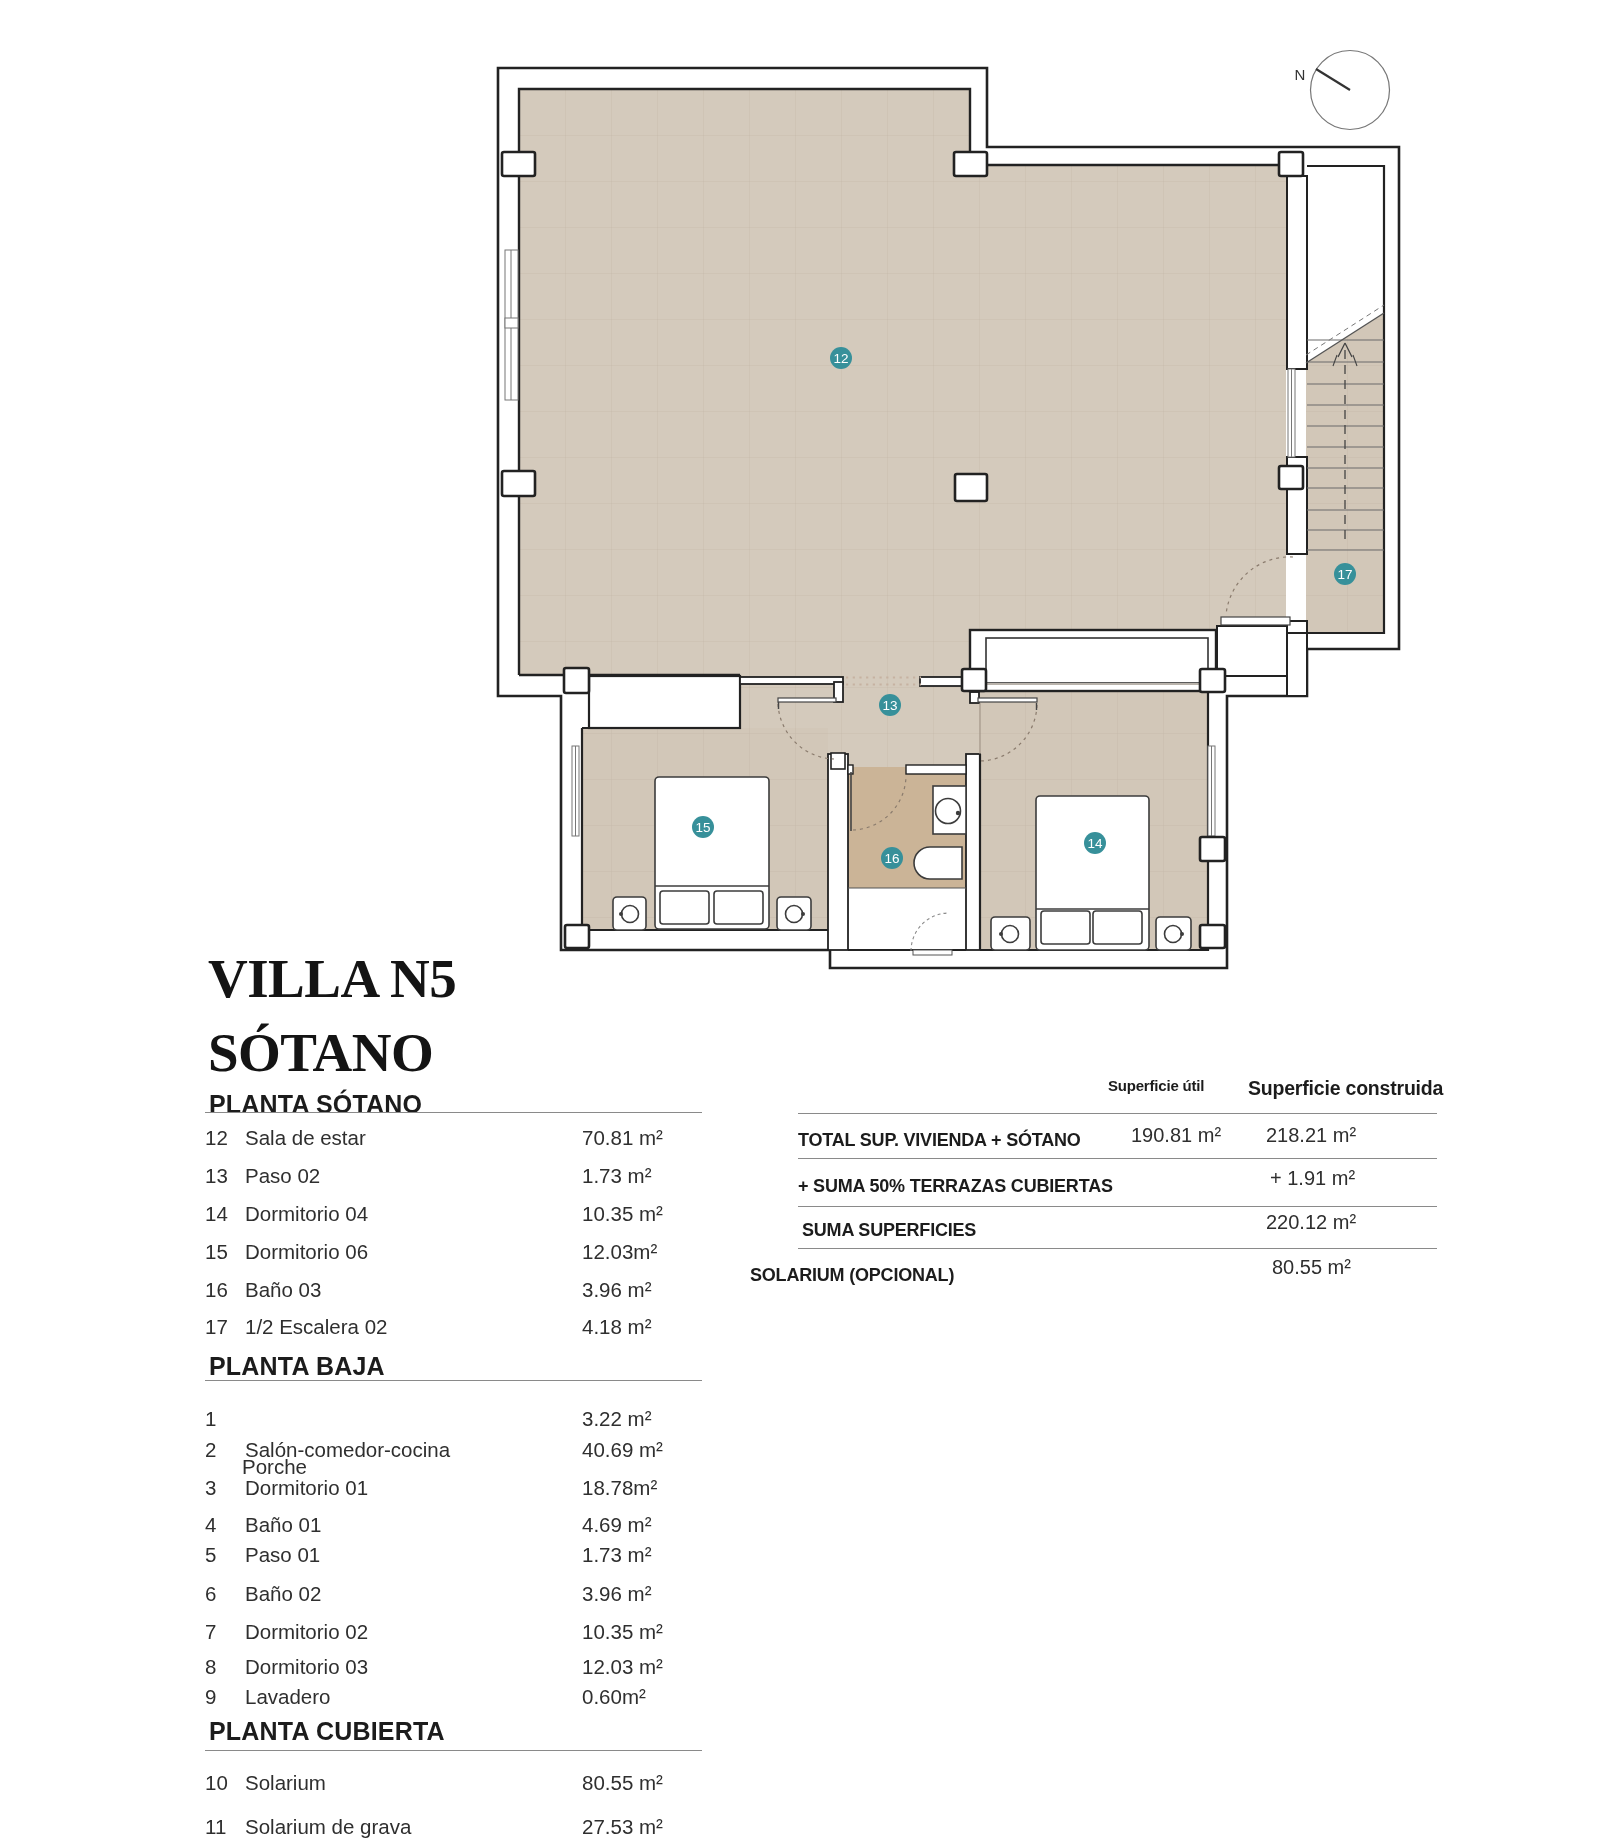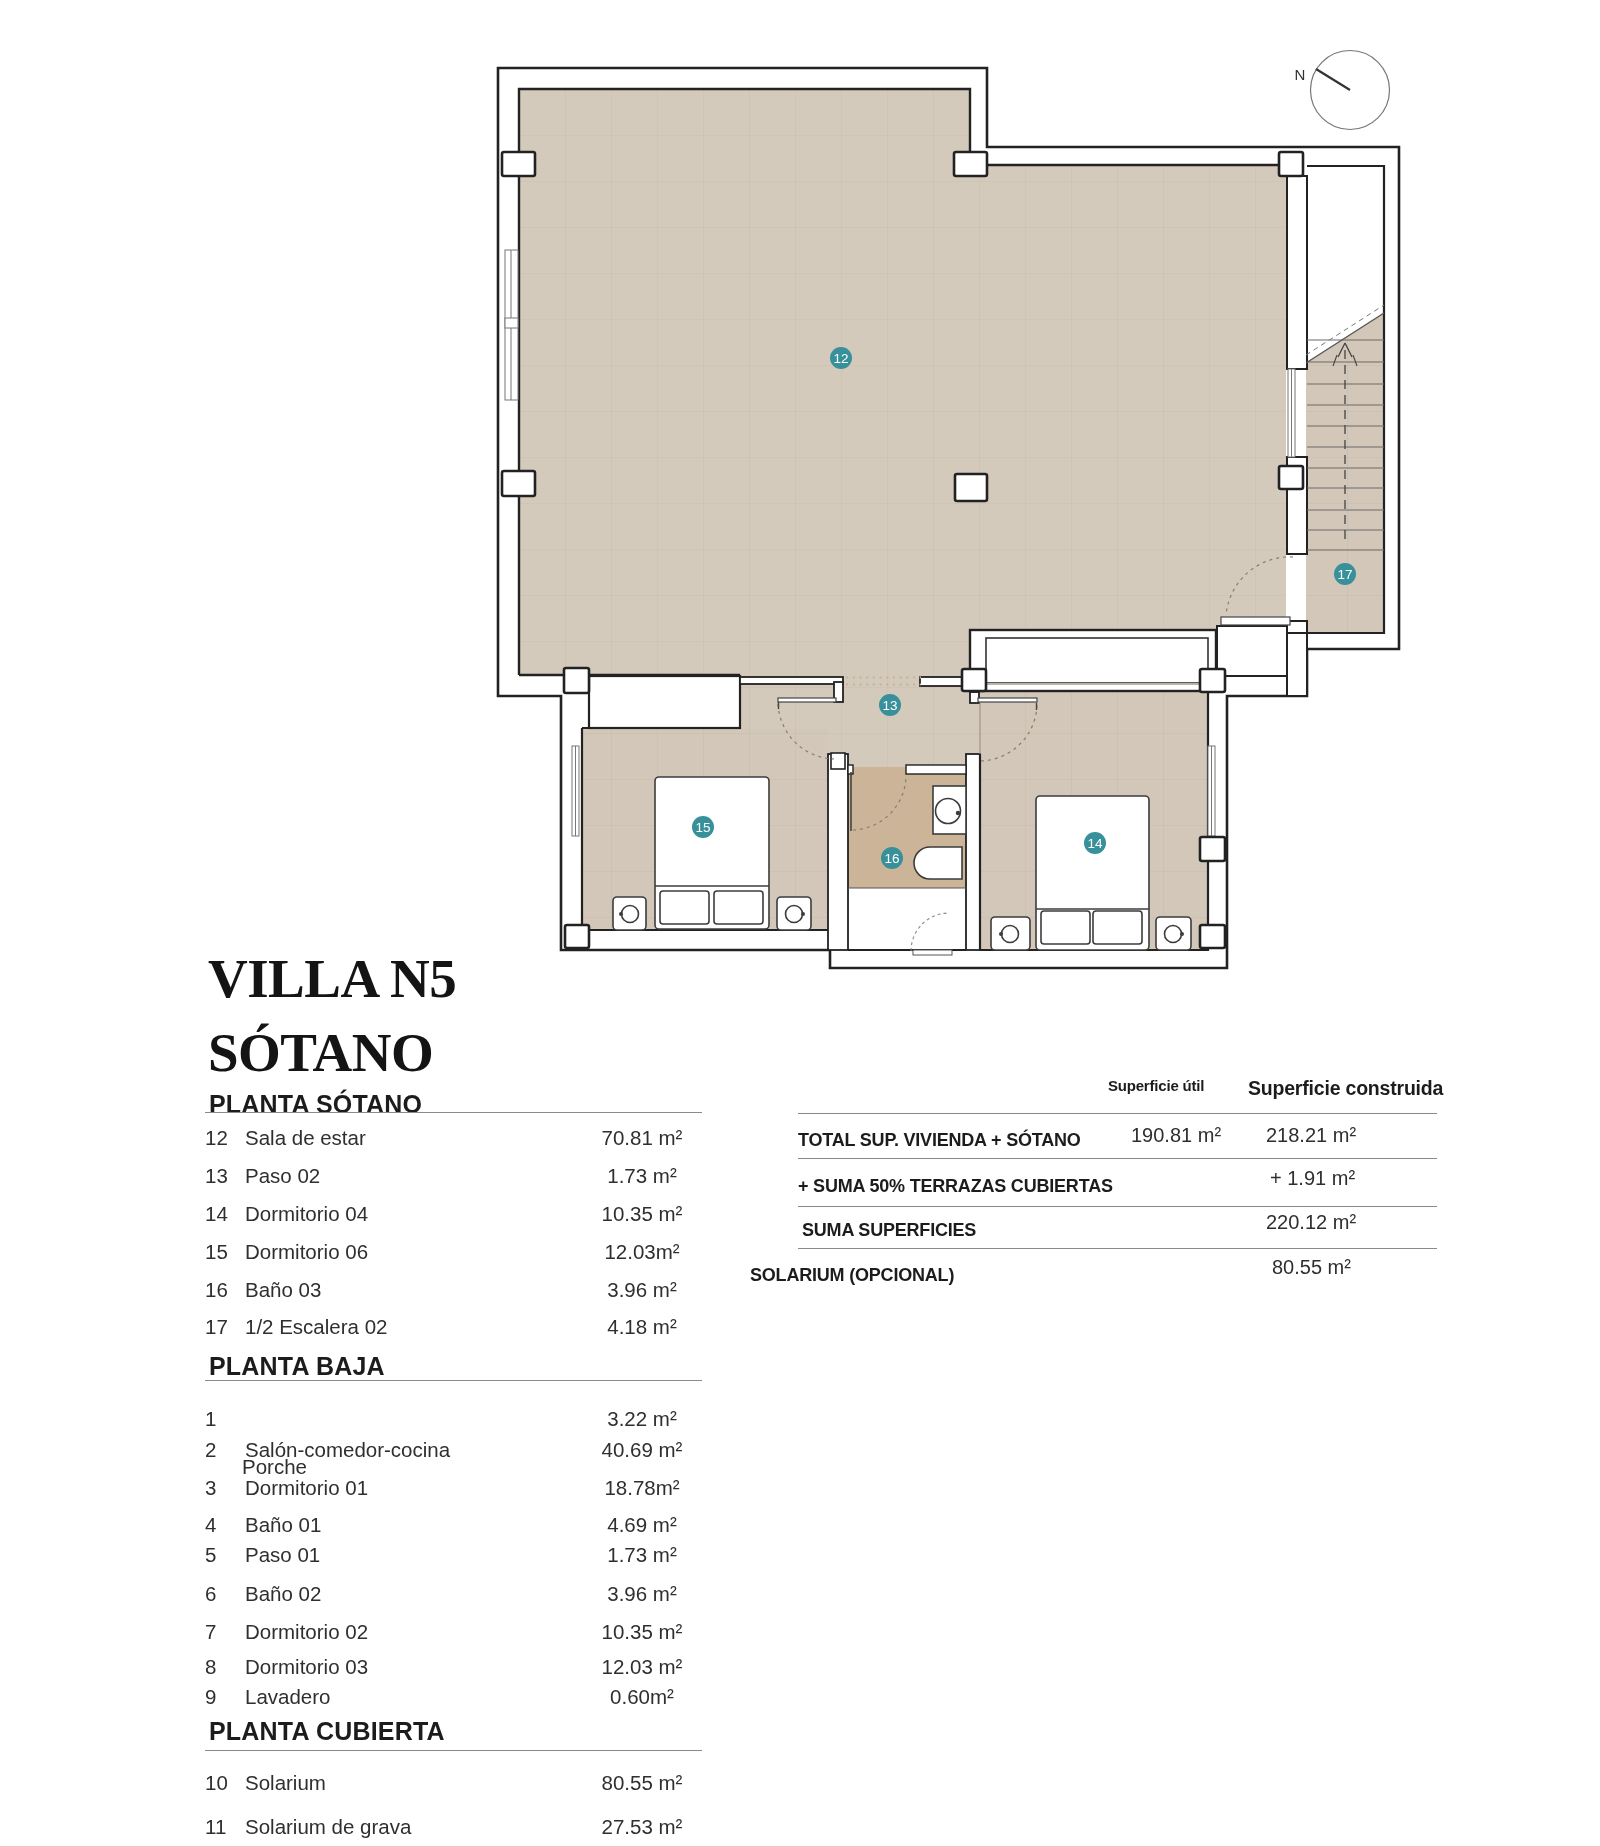--- a/index.html
+++ b/index.html
@@ -3,21 +3,21 @@
 <meta charset="utf-8">
 <style>
   html,body{margin:0;padding:0;}
   body{width:1600px;height:1846px;background:#ffffff;font-family:"Liberation Sans",sans-serif;position:relative;overflow:hidden;}
   #plan{position:absolute;left:0;top:0;}
   .t{position:absolute;white-space:nowrap;color:#2e2e2e;}
   .title{font-family:"Liberation Serif",serif;font-weight:bold;color:#141414;font-size:55px;letter-spacing:-0.5px;}
   .hdr{font-weight:bold;color:#1c1c1c;font-size:25px;letter-spacing:0.2px;}
   .row{font-size:20.5px;color:#2f2f2f;}
   .num{position:absolute;font-size:20.5px;color:#2f2f2f;}
-  .val{position:absolute;font-size:20.5px;color:#2f2f2f;text-align:center;width:120px;}
+  .val{position:absolute;font-size:20.5px;color:#2f2f2f;text-align:left;width:120px;}
   .rule{position:absolute;height:0;border-top:1.6px solid #8a8a8a;}
   .rtlabel{position:absolute;font-weight:bold;color:#1c1c1c;font-size:18px;letter-spacing:-0.2px;}
   .rtval{position:absolute;font-size:20px;color:#2f2f2f;}
 </style>
 </head>
 <body>
 
 <svg id="plan" width="1600" height="1846" viewBox="0 0 1600 1846">
 <defs>
 <pattern id="grid" width="46" height="46" patternUnits="userSpaceOnUse" x="519" y="89">

